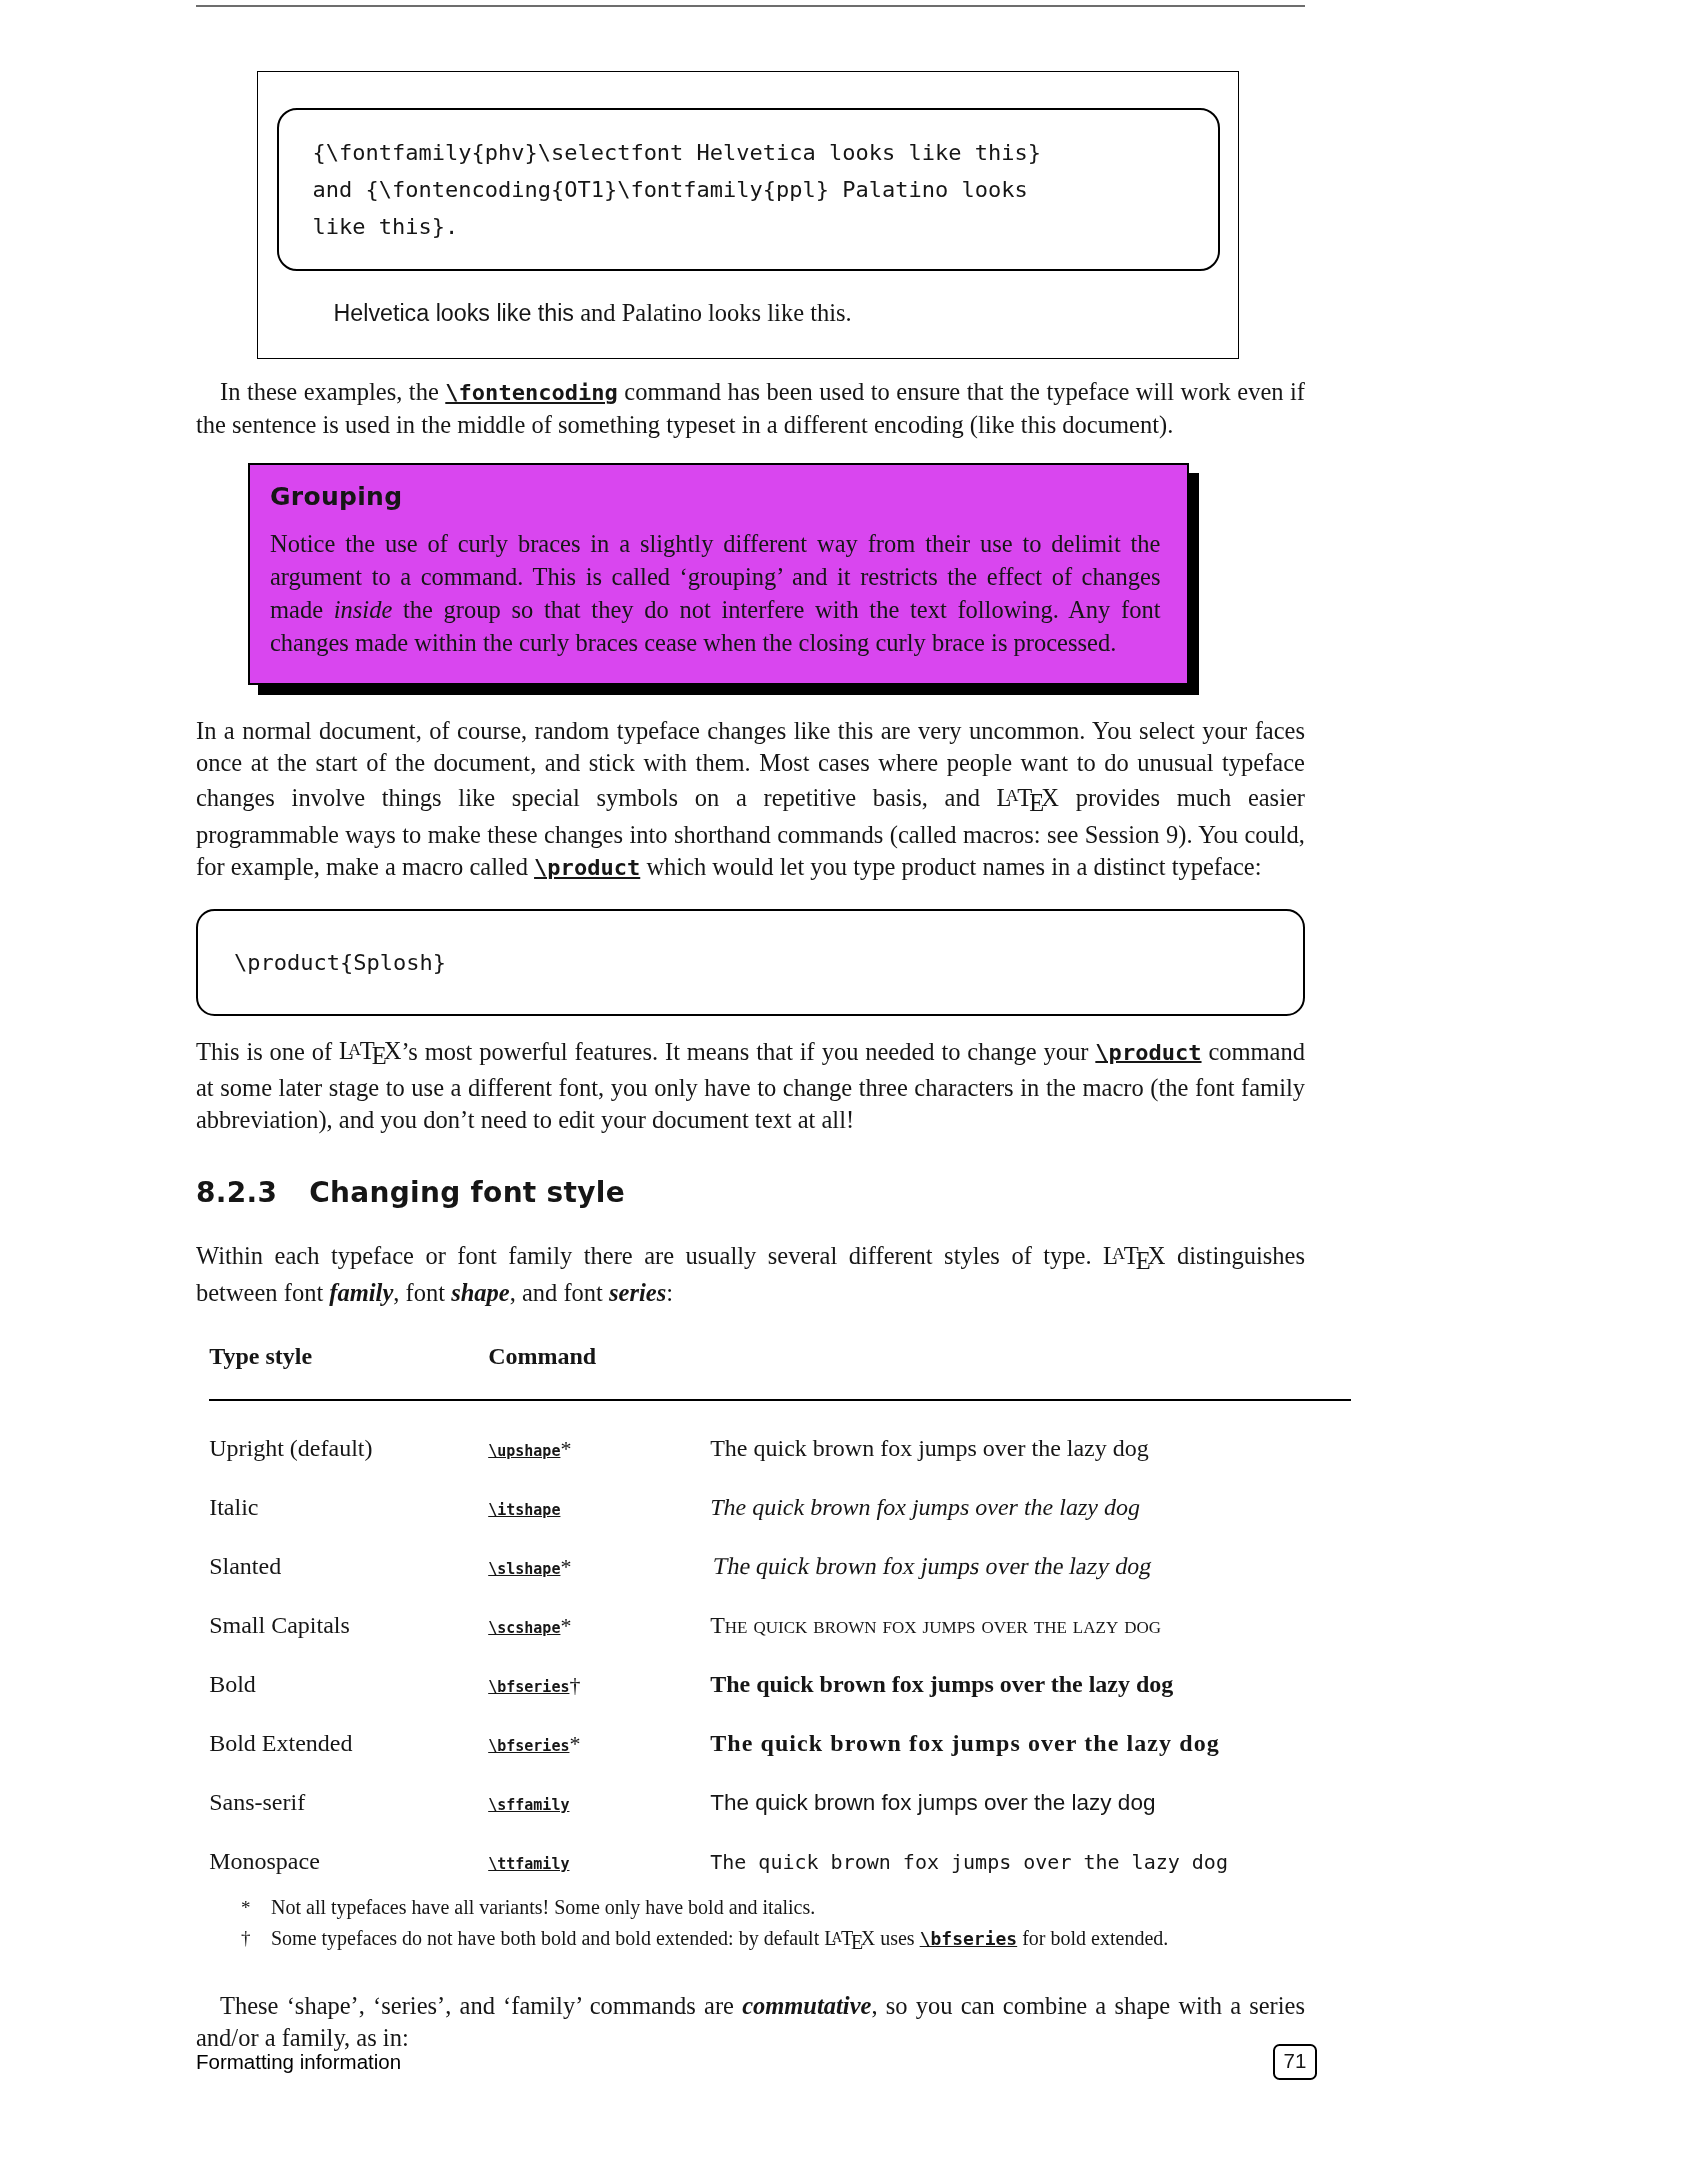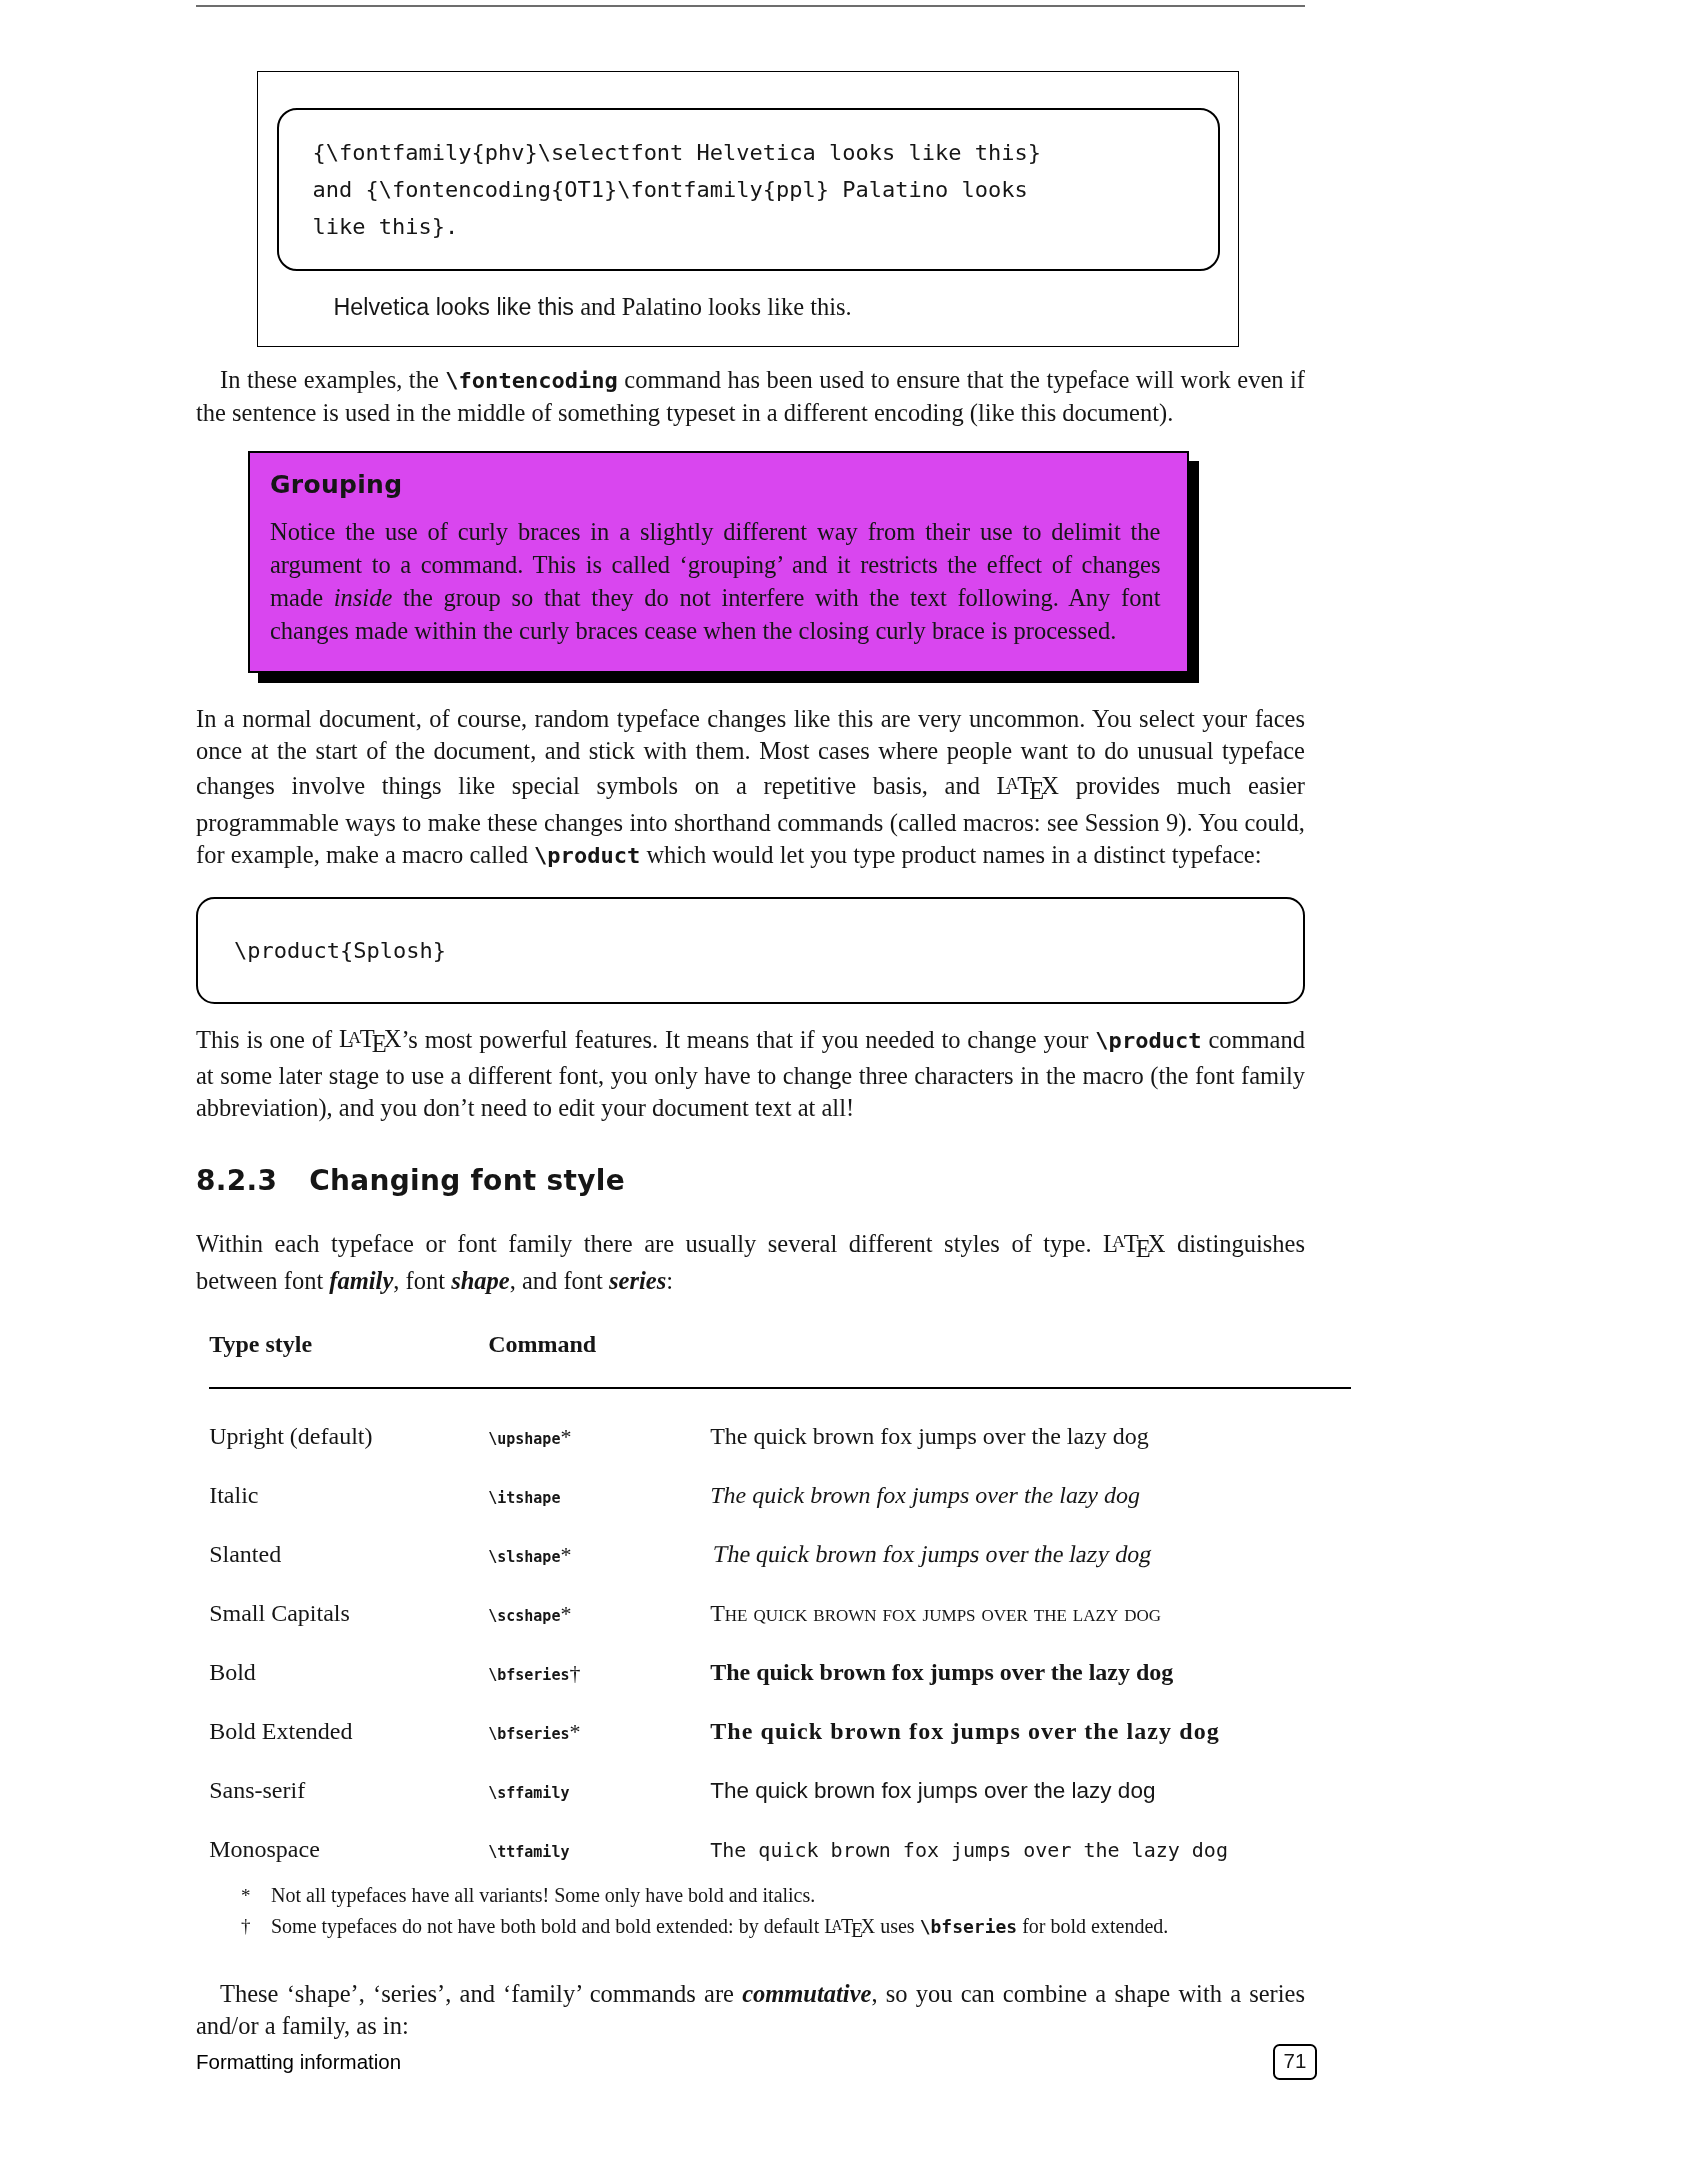--- a/index.html
+++ b/index.html
@@ -33,25 +33,25 @@
     border: 2px solid #000;
     border-radius: 20px;
     padding: 24px 6px 24px 34px;
   }
   .code-line {
     font-family: "DejaVu Sans Mono", monospace;
     font-size: 22px; line-height: 37px; white-space: pre;
   }
   .example-result {
     margin: 21px 0 5.3px 57px;
-    font-size: 24.5px; line-height: 30px;
-  }
-
-  
-  .seg-codeb { font-family: "DejaVu Sans Mono", monospace; font-weight: bold; font-size: 0.90em; }
+    font-size: 24.5px; line-height: 42px;
+  }
+
+  
+  .seg-codeb { font-family: "DejaVu Sans Mono", monospace; font-weight: bold; font-size: 0.90em; text-decoration: underline; }
   .seg-i  { font-style: italic; }
   .seg-bi { font-style: italic; font-weight: bold; }
   .seg-sans { font-family: "Liberation Sans", sans-serif; font-size: 0.95em; }
 
   
   .latex-logo span { display: inline-block; }
   .lx-a { text-transform: uppercase; font-size: 0.72em; vertical-align: 0.26em; margin-left: -0.33em; margin-right: -0.07em; }
   .lx-e { text-transform: uppercase; vertical-align: -0.20em; margin-left: -0.12em; margin-right: -0.12em; }
 
   

